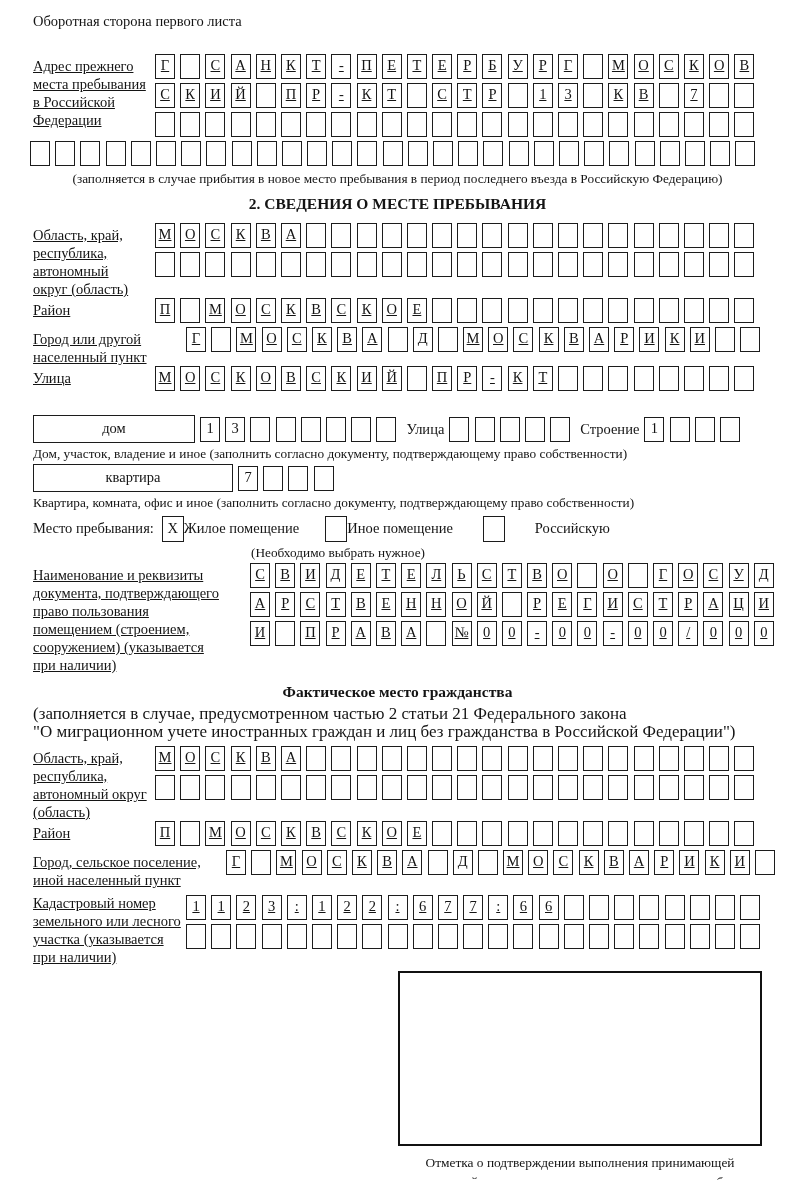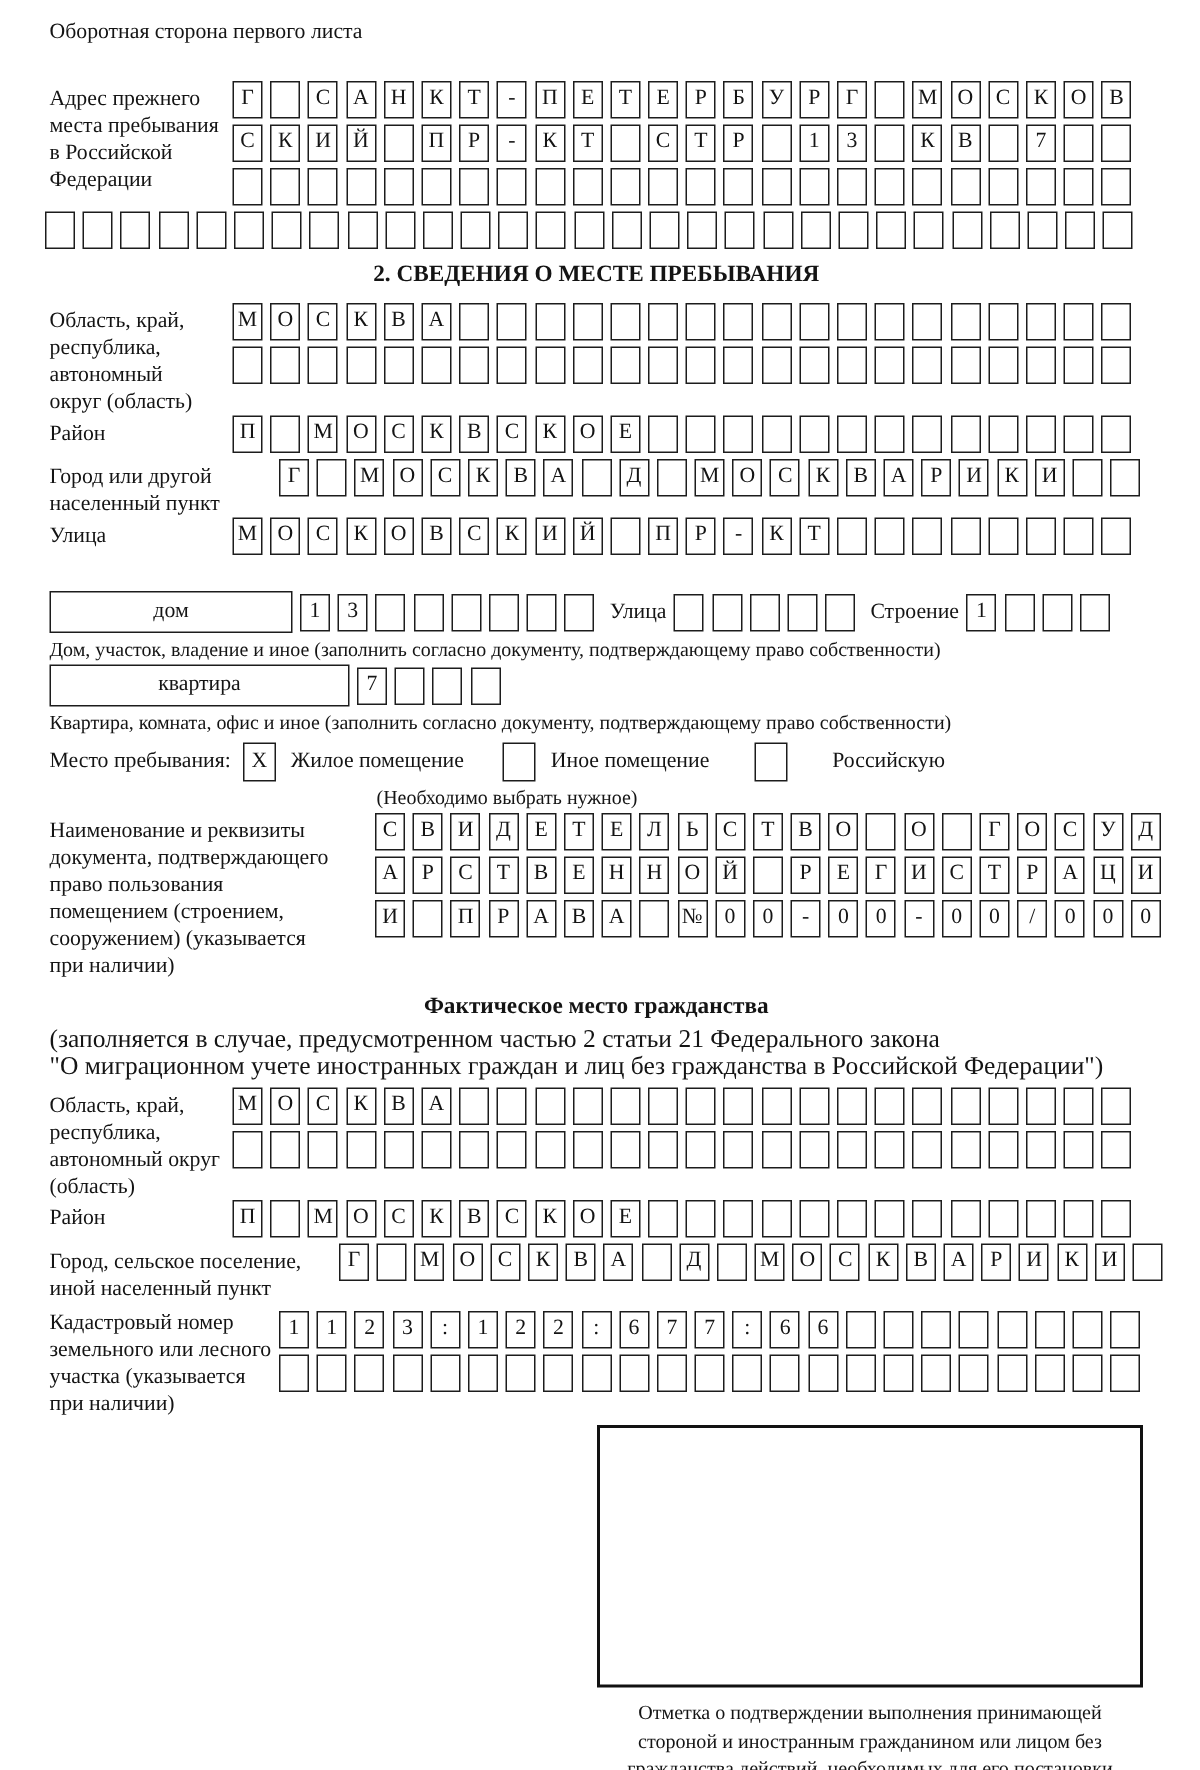--- a/index.html
+++ b/index.html
@@ -1,20 +1,20 @@
 <!DOCTYPE html>
 <html lang="ru"><head>
 <meta charset="utf-8">
 <style>
   html,body{margin:0;padding:0;background:#fff;}
   body{width:800px;height:1180px;overflow:hidden;color:#141414;
        font-family:"Liberation Serif","DejaVu Serif",serif;}
   .page{box-sizing:border-box;width:800px;height:1180px;padding:12px 38px 0 33px;}
   .top-note{font-size:14.5px;line-height:18px;}
-  .frow{display:flex;align-items:flex-start;}
+  .frow{display:flex;align-items:flex-start;text-decoration:underline;}
   .lbl{font-size:14.5px;line-height:18px;white-space:pre-line;padding-top:3px;}
   .w122{flex:0 0 122px;}
   .w153{flex:0 0 153px;}
   .w193{flex:0 0 193px;}
   .w217{flex:0 0 217px;}
   .rows{display:flex;flex-direction:column;}
   .boxrow{display:flex;margin-bottom:4px;}
   .cell{box-sizing:border-box;flex:0 0 20px;width:20px;height:25px;margin-right:5.2px;
         border:1.6px solid #1c1c1c;font-size:14.5px;line-height:21px;text-align:center;}
   .addr{margin-top:24px;}
@@ -26,21 +26,21 @@
   .typebox{box-sizing:border-box;border:1.6px solid #1c1c1c;height:28px;line-height:25px;
            text-align:center;font-size:14.5px;}
   .housebox{flex:0 0 162px;}
   .flatbox{flex:0 0 200px;}
   .house-row{display:flex;align-items:center;gap:5px;margin-top:20px;}
   .house-row .boxrow{margin-bottom:0;}
   .inline-lbl{font-size:14.5px;white-space:nowrap;}
   .check-row{display:flex;align-items:center;margin-top:4px;height:27px;font-family:Liberation Serif, serif;}
   .checkbox{box-sizing:border-box;display:inline-block;width:22px;height:26px;
             border:1.6px solid #1c1c1c;font-size:14.5px;line-height:23px;text-align:center;}
-  .sp8{margin-left:8px;} .sp10{margin-left:10px;} .sp26{margin-left:26px;} .sp30{margin-left:30px;}
+  .sp8{margin-left:8px;} .sp10{} .sp26{margin-left:26px;} .sp30{margin-left:30px;}
   .note-center{width:610px;text-align:center;margin-top:2px;}
   .fact-title{text-align:center;font-weight:bold;font-size:15.5px;line-height:20px;margin:8px 0 3px 0;}
   .fact-note{text-align:left;font-size:17px;line-height:18px;white-space:pre-line;margin-bottom:5px;}
   .stamp-box{box-sizing:border-box;width:364px;height:175px;border:2px solid #111;
              margin:5px 0 0 365px;}
   .stamp-note{width:420px;margin:8px 0 0 337px;text-align:center;font-size:13.4px;
               line-height:18.5px;white-space:pre-line;}
   .mt2{margin-top:2px;} .mt4{margin-top:4px;}
 </style>
 </head>
@@ -160,20 +160,21 @@
       <span class="cell"></span>
       <span class="cell"></span>
       <span class="cell"></span>
       <span class="cell"></span>
       <span class="cell"></span>
       <span class="cell"></span>
       <span class="cell"></span>
       <span class="cell"></span>
       <span class="cell"></span>
     </div>
+  <div class="caption center">(заполняется в случае прибытия в новое место пребывания в период последнего въезда в Российскую Федерацию)</div>
 
   <div class="sec-title">2. СВЕДЕНИЯ О МЕСТЕ ПРЕБЫВАНИЯ</div>
 
   <div class="frow grp">
     <div class="lbl w122">Область, край,
 республика,
 автономный
 округ (область)</div>
     <div class="rows">
       <div class="boxrow">

